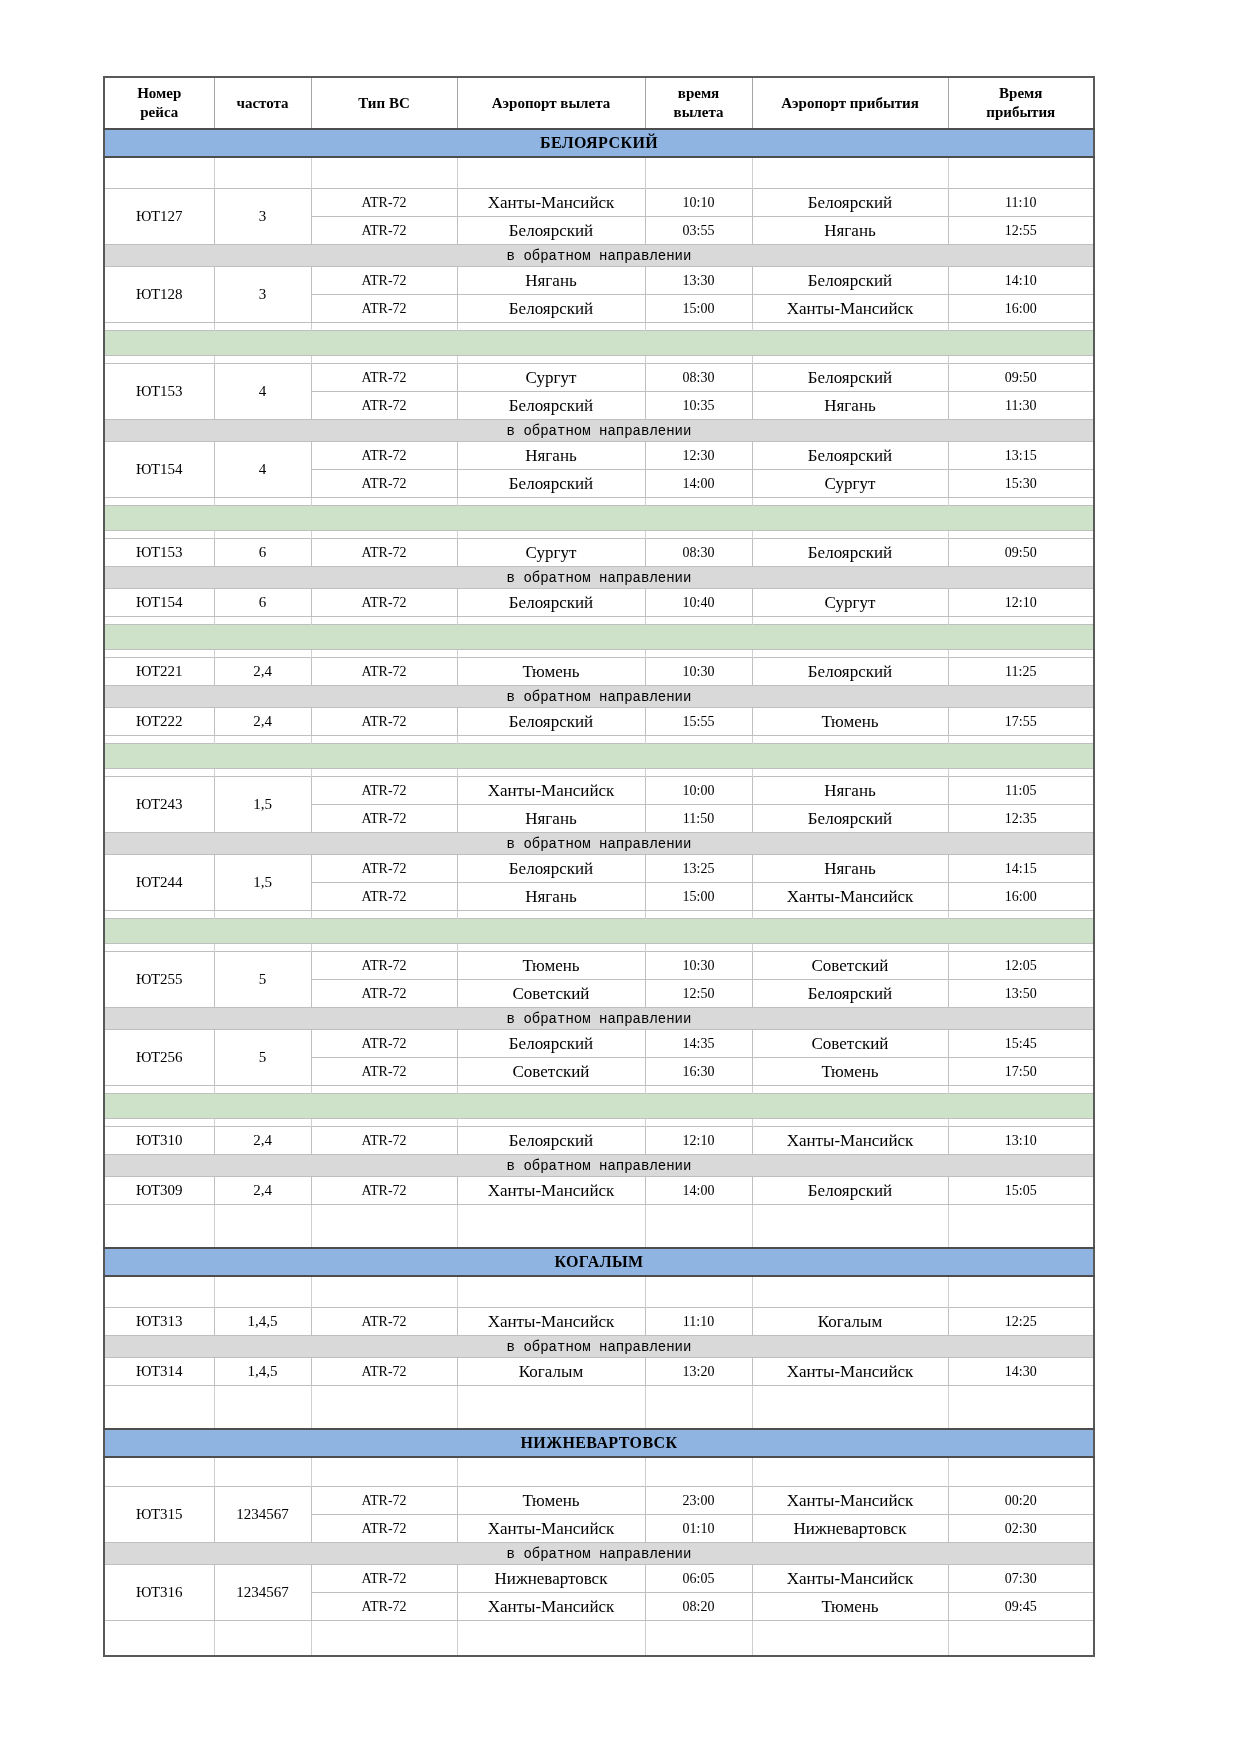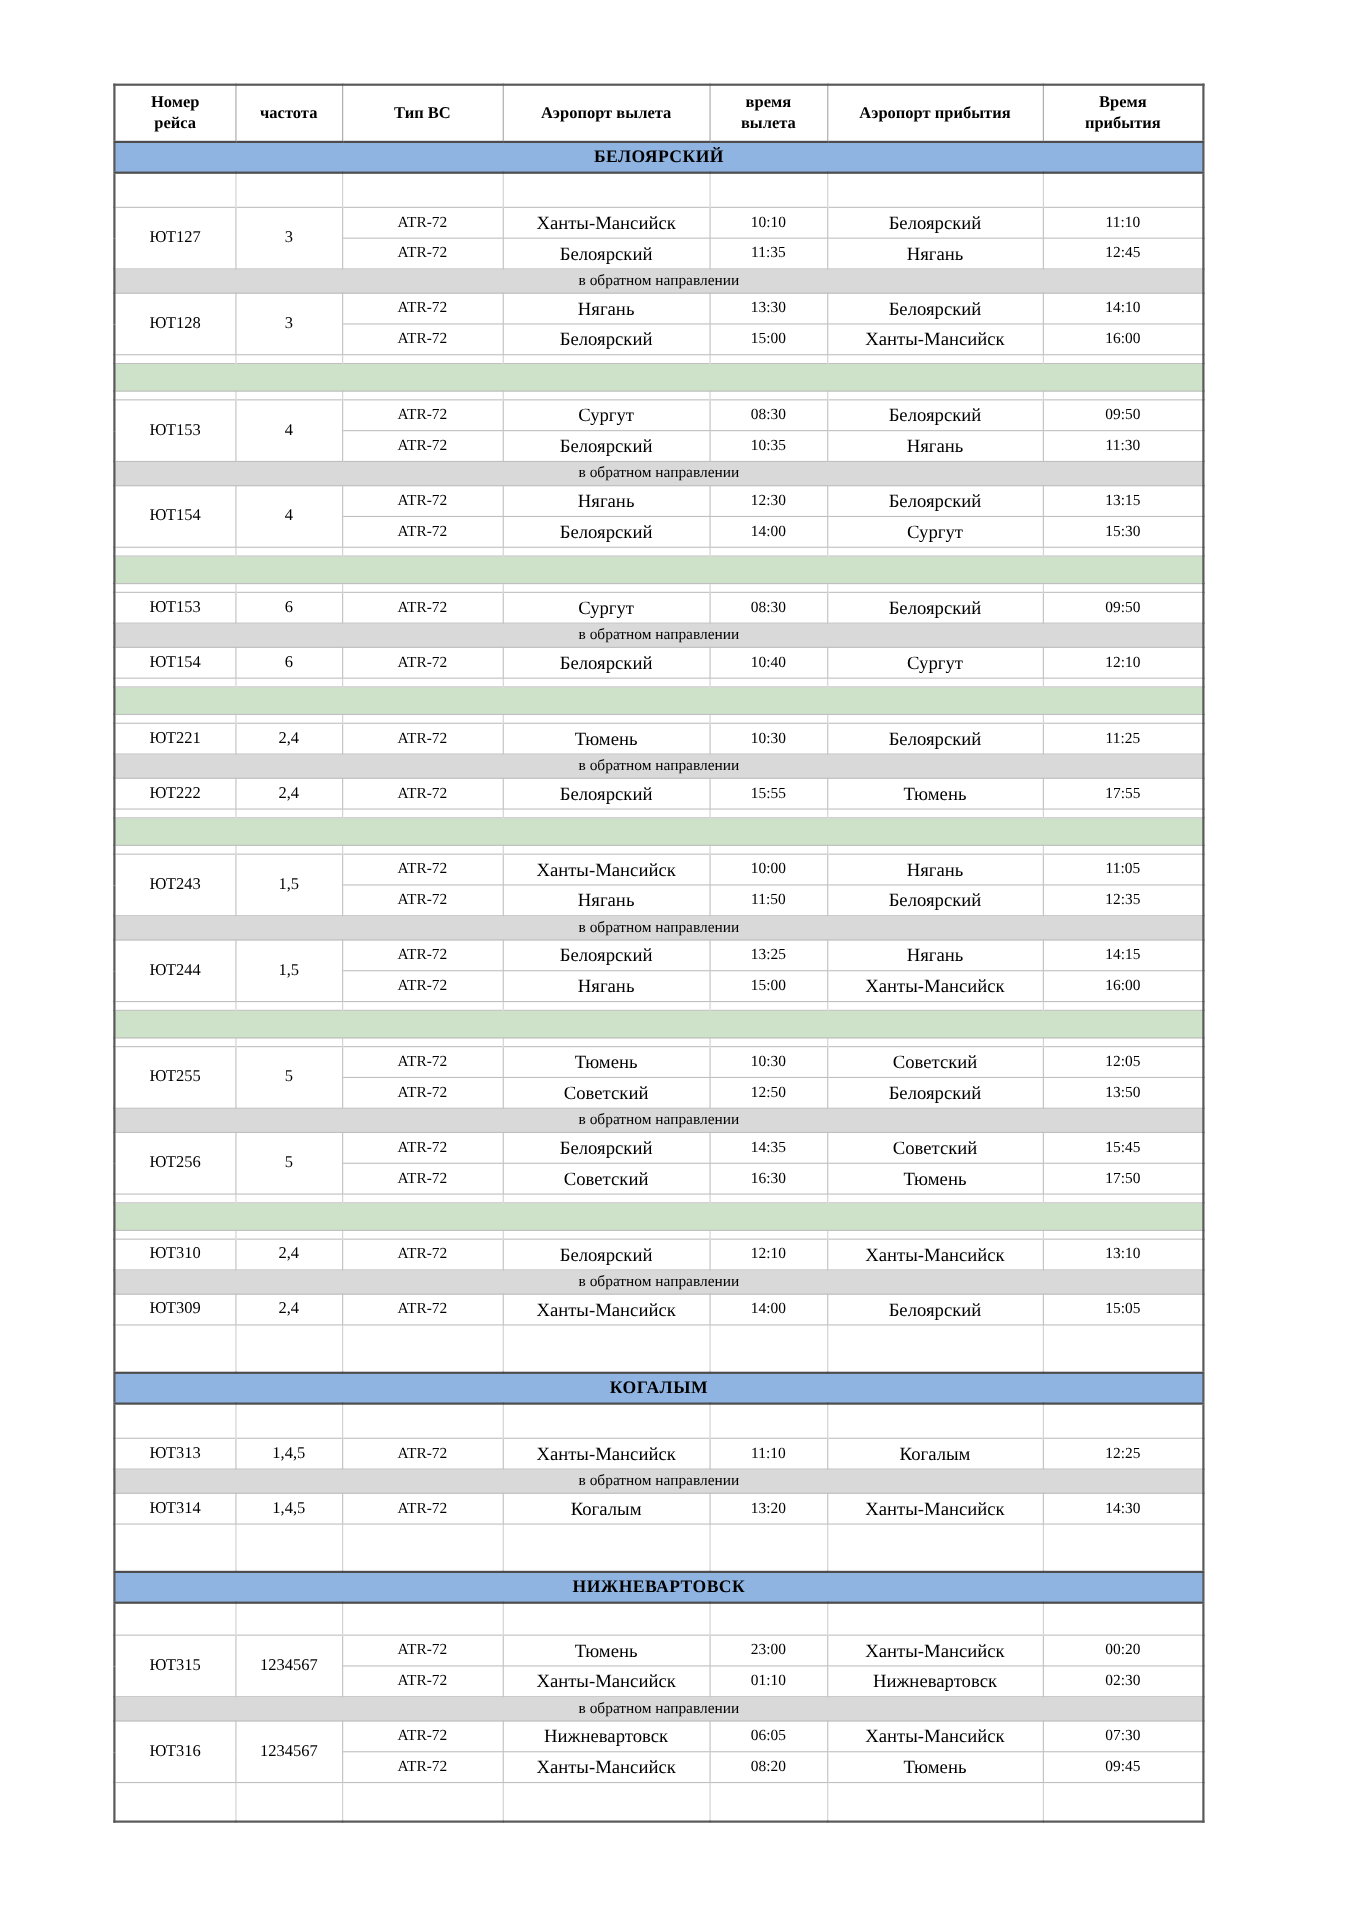--- a/index.html
+++ b/index.html
@@ -27,20 +27,21 @@
   }
   td{vertical-align:middle;padding:0 2px;}
   td.section-cell{
     font-weight:bold;font-size:16px;text-align:center;height:26px;
     border-top:2px solid #4d4d4d;border-bottom:2px solid #4d4d4d;
     letter-spacing:0.4px;
   }
   td.reverse-cell{
     text-align:center;font-size:14px;height:21px;
     border:1px solid #bfbfbf;
+    font-family:Liberation Mono, monospace;
   }
   td.green-sep-cell{height:24px;border:1px solid #bfbfbf;}
   td.spacer-cell{border-left:1px solid #cfcfcf;border-right:1px solid #cfcfcf;}
   td.fno,td.freq{font-size:15px;text-align:center;border:1px solid #bfbfbf;}
   td.leg{border:1px solid #bfbfbf;text-align:center;height:27px;}
   td.ac{font-size:14px;}
   td.apt{font-size:17px;}
   td.tm{font-size:14px;}
 </style>
 </head>
@@ -91,23 +92,23 @@
           <td class="freq" rowspan="2">3</td>
           <td class="leg ac">ATR-72</td>
           <td class="leg apt">Ханты-Мансийск</td>
           <td class="leg tm">10:10</td>
           <td class="leg apt">Белоярский</td>
           <td class="leg tm">11:10</td>
         </tr>
         <tr>
           <td class="leg ac">ATR-72</td>
           <td class="leg apt">Белоярский</td>
-          <td class="leg tm">11:35</td>
-          <td class="leg apt">Нягань</td>
-          <td class="leg tm">12:45</td>
+          <td class="leg tm">03:55</td>
+          <td class="leg apt">Нягань</td>
+          <td class="leg tm">12:55</td>
         </tr>
         <tr>
           <td class="reverse-cell" colspan="7" style="background: rgb(217, 217, 217);">в обратном направлении</td>
         </tr>
         <tr>
           <td class="fno" rowspan="2">ЮТ128</td>
           <td class="freq" rowspan="2">3</td>
           <td class="leg ac">ATR-72</td>
           <td class="leg apt">Нягань</td>
           <td class="leg tm">13:30</td>

